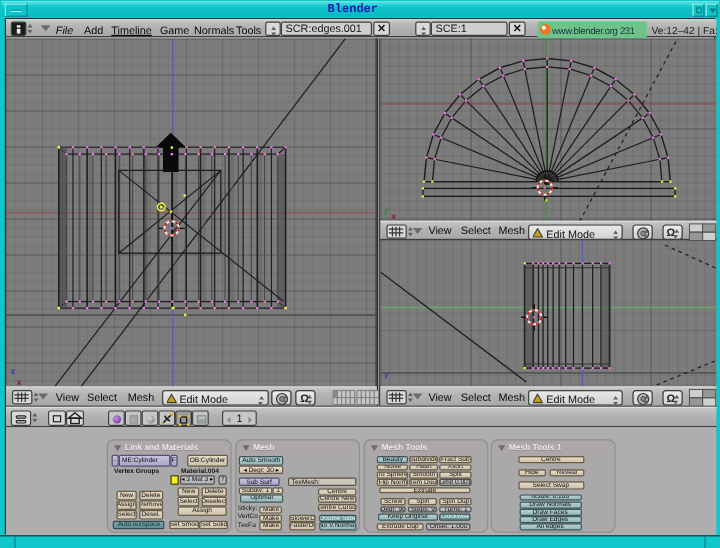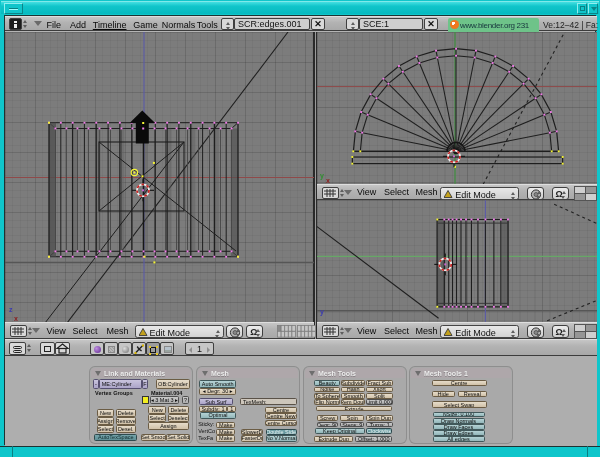--- a/index.html
+++ b/index.html
@@ -40,37 +40,38 @@
 .pstrip { position:absolute; left:1px; top:1px; right:1px; height:10px; background:rgba(185,160,172,0.28); border-radius:4px 4px 0 0; }
 .ptri { position:absolute; left:0; top:0; width:0; height:0; border-left:3.5px solid transparent; border-right:3.5px solid transparent; border-top:5px solid #6e6e6e; }
 .lbl7 { position:absolute; font-size:5.5px; font-weight:bold; color:#111; white-space:nowrap; }
 </style></head>
 <body>
 <div id="frame"></div>
 <div id="title">
   <div class="tbtn" style="left:3px;width:19px;">
       <div style="position:absolute;left:4px;top:4px;width:9px;height:2px;background:#0a7f82;border-bottom:1px solid #9ff;"></div>
     </div>
+  <div class="txt">Blender</div>
   <div class="tbtn" style="left:576px;width:10px;">
       <div style="position:absolute;left:2px;top:2px;width:5px;height:5px;border:1px solid #0a7f82;"></div>
     </div>
   <div class="tbtn" style="left:587px;width:10px;">
       <div style="position:absolute;left:2px;top:3px;width:0;height:0;border-left:3px solid transparent;border-right:3px solid transparent;border-top:4px solid #0a8487;"></div>
     </div>
 </div>
 <div id="inner">
 
 <div class="hdr" style="left:0;top:0;width:592px;height:15px;">
   <div class="wbtn" style="left:4px;top:1px;width:13px;height:12px;background:#1b1b1b;">
         <div style="position:absolute;left:4px;top:2px;width:3px;height:2px;background:#eee;"></div>
         <div style="position:absolute;left:4px;top:5px;width:3px;height:4px;background:#eee;"></div>
       </div>
   <span class="uds" style="left:18px;top:3px;"></span>
   <div class="tri-d" style="position:absolute;left:29px;top:4px;"></div>
-  <div class="menu" style="left:41.5px;">File</div>
+  <div class="menu" style="left:41.5px;font-style:italic;">File</div>
   <div class="menu" style="left:65px;">Add</div>
   <div class="menu" style="left:87.8px;text-decoration:underline;">Timeline</div>
   <div class="menu" style="left:128.3px;text-align:center;">Game</div>
   <div class="menu" style="left:156.7px;">Normals</div>
   <div class="menu" style="left:191.7px;">Tools</div>
   <div class="wbtn" style="left:216px;top:1px;width:13px;height:12px;font-size:7px;text-align:center;line-height:11px;color:#222;">
         <span class="uds" style="left:4px;top:3px;"></span>
       </div>
   <div class="wbtn" style="left:229px;top:1px;width:76px;height:12px;font-size:9px;line-height:11px;padding-left:3px;color:#111;background:#cfcfcf;">SCR:edges.001</div>
   <div class="wbtn" style="left:306px;top:1px;width:14px;height:12px;font-size:9px;font-weight:bold;text-align:center;line-height:11px;color:#111;">✕</div>

